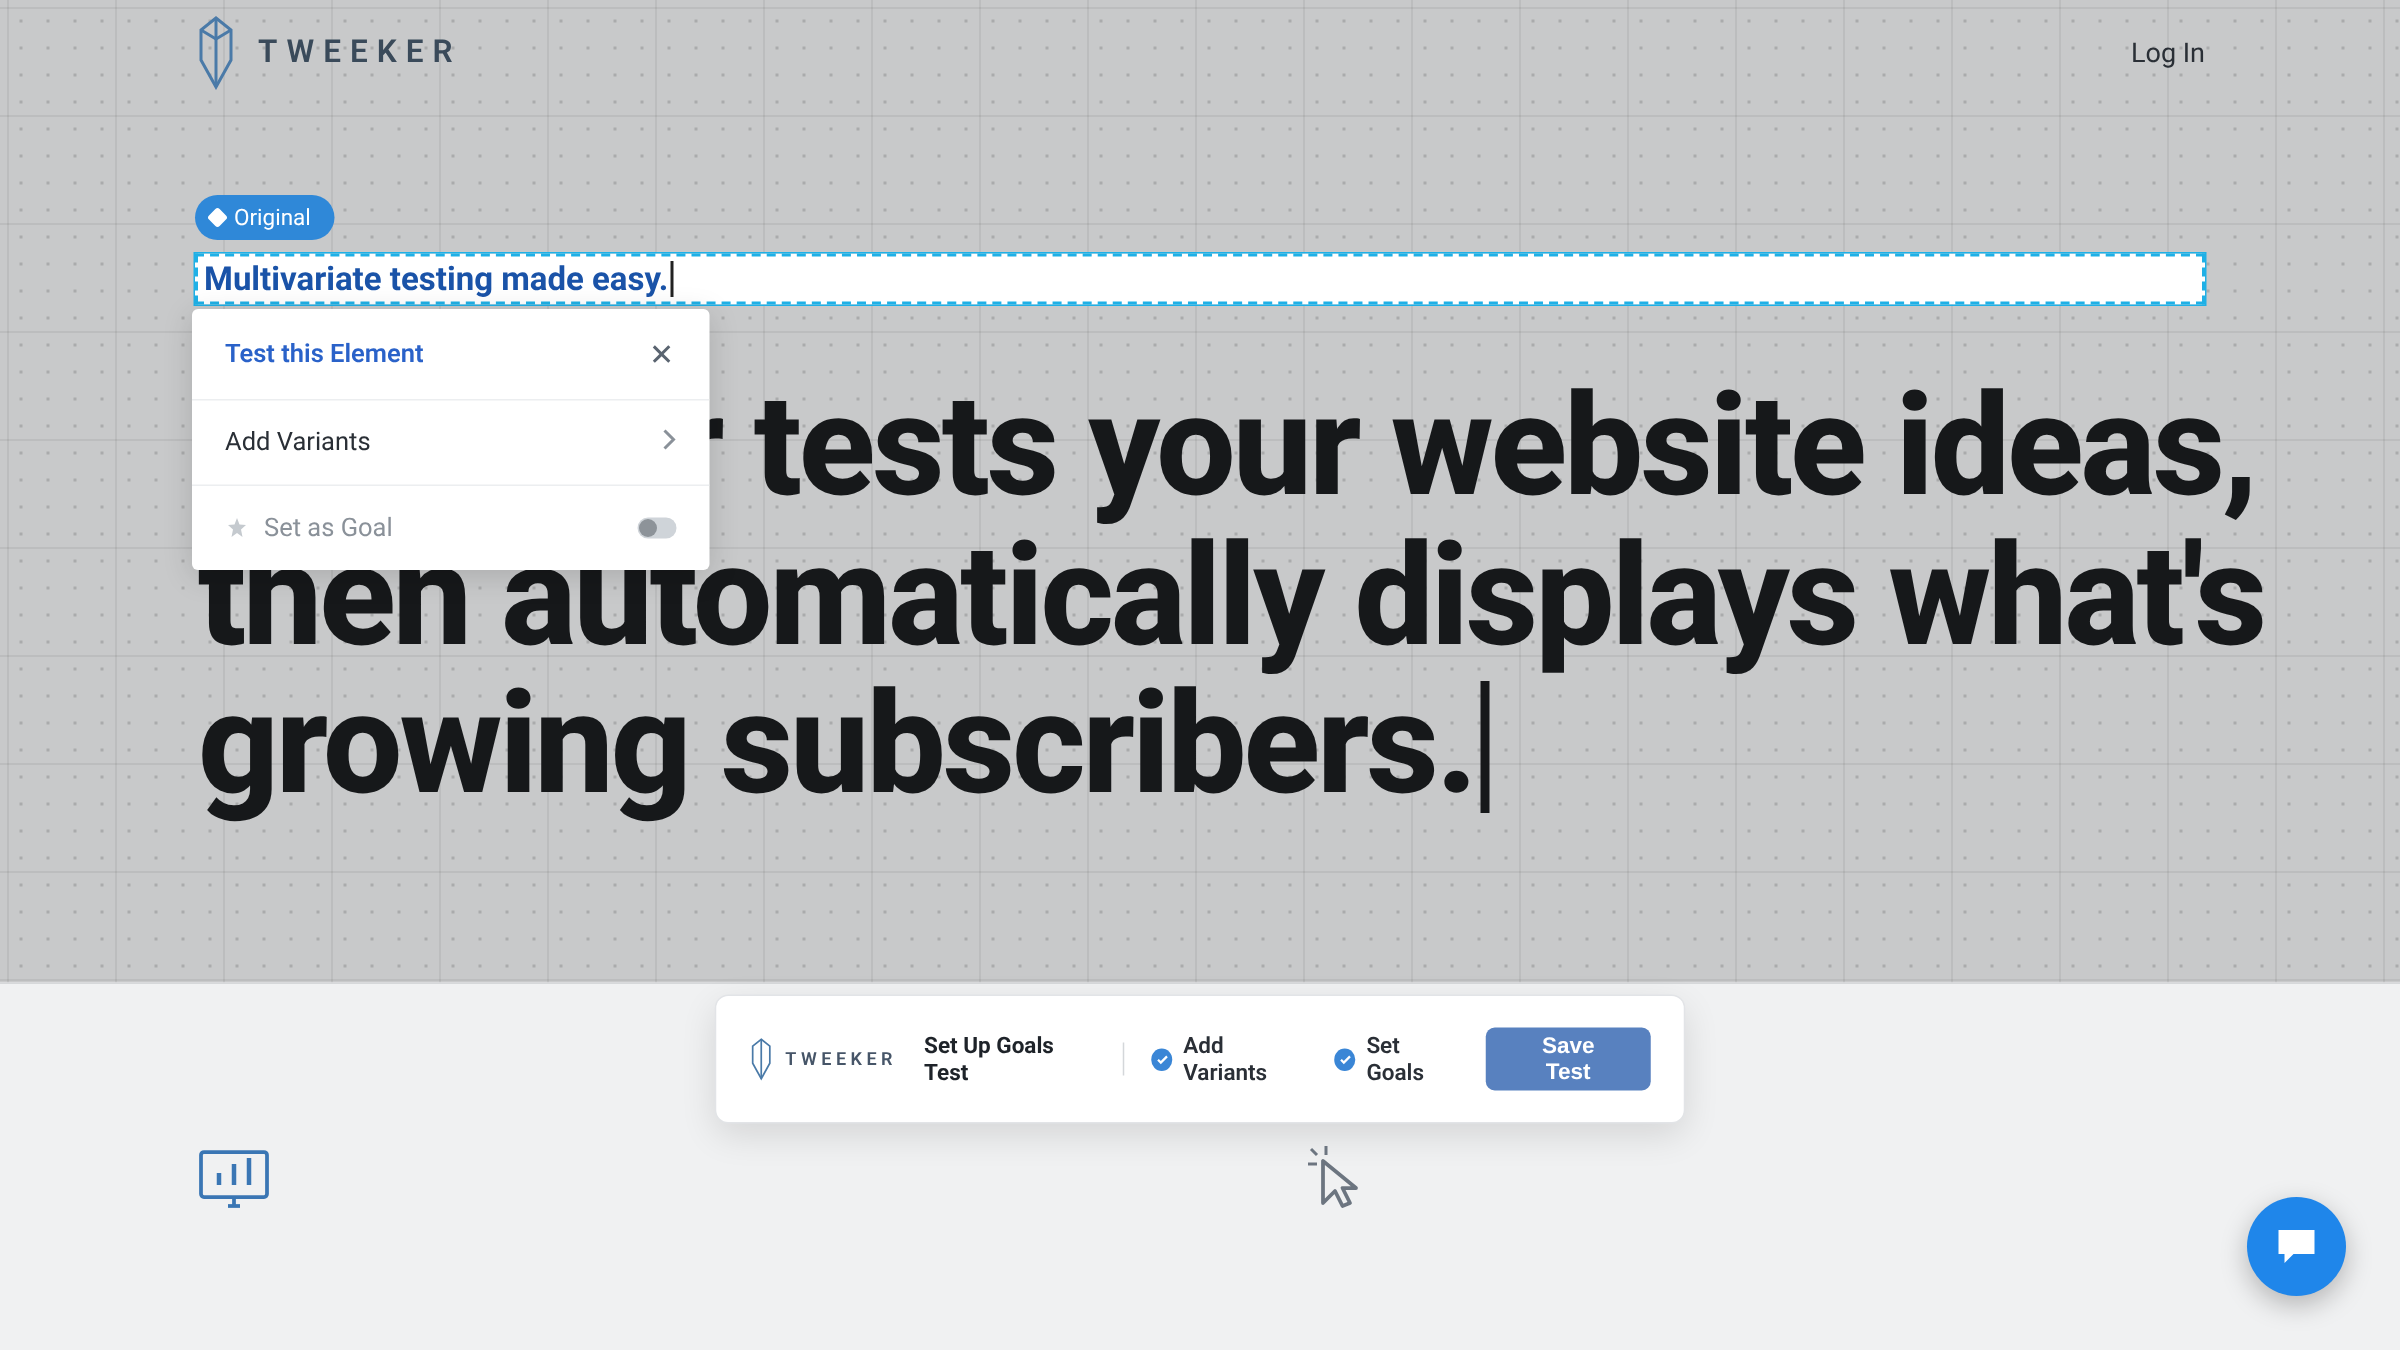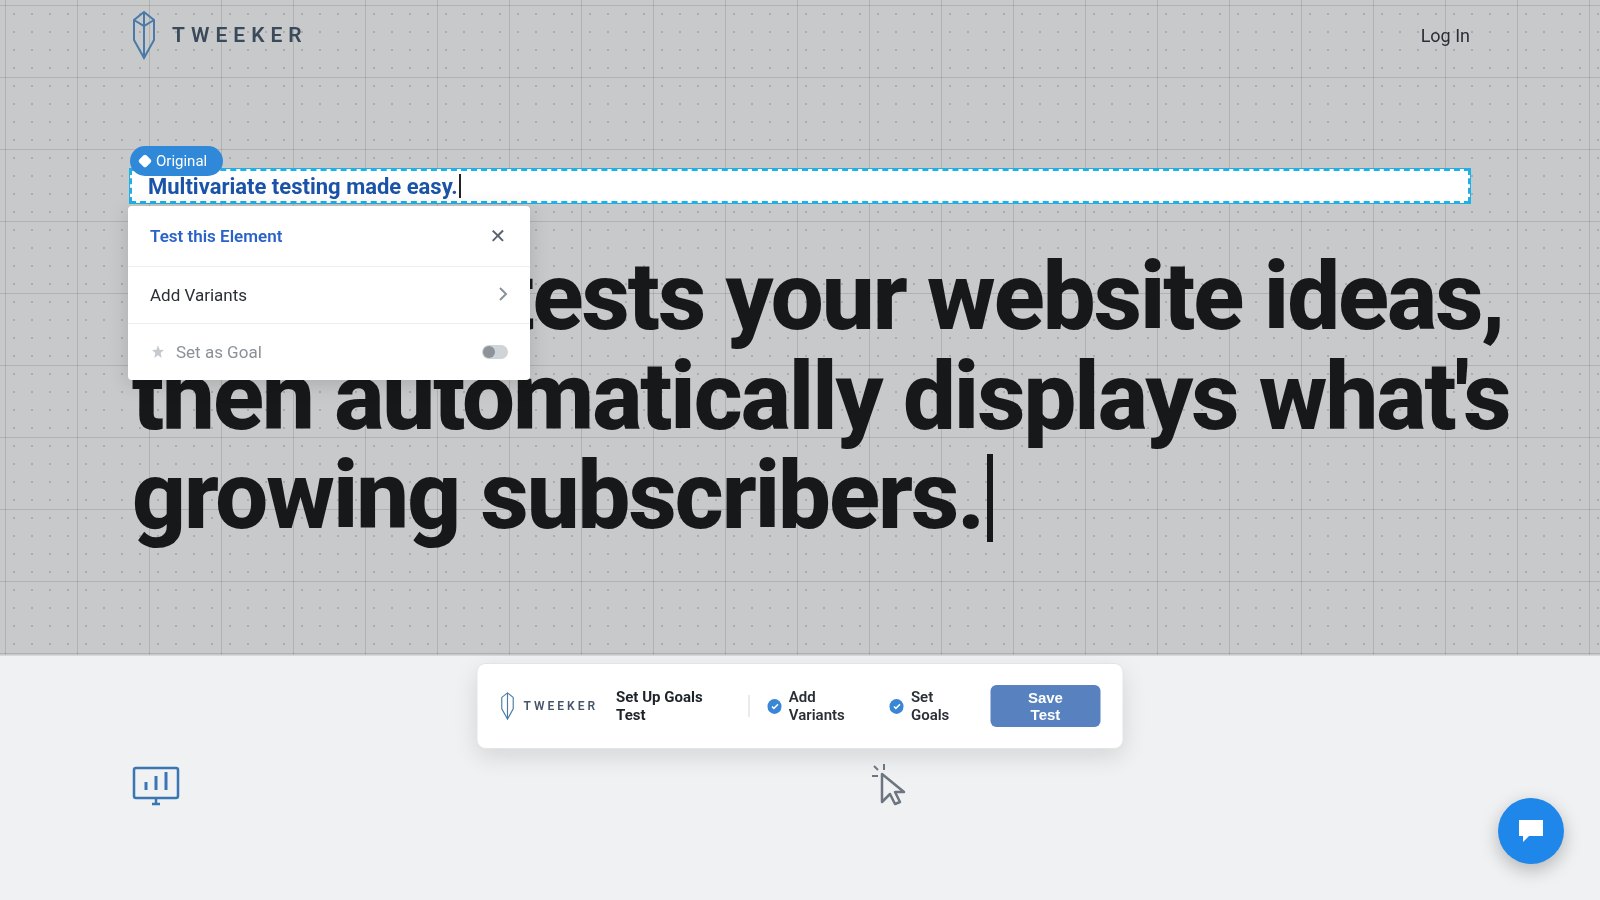--- a/index.html
+++ b/index.html
@@ -90,21 +90,20 @@
   top: 130px;
   background: #2f88d8;
   color: #fff;
   padding: 6px 16px 6px 10px;
   border-radius: 16px;
   font-size: 15px;
   display: flex;
   align-items: center;
   gap: 6px;
   z-index: 6;
-  margin-top: 16px;
 }
 .original-chip .dia {
   width:10px; height:10px; background:#fff; transform: rotate(45deg);
   border-radius:2px;
 }
 
 .editable-heading {
   position: absolute;
   left: 130px;
   right: 130px;
@@ -115,34 +114,33 @@
   padding: 2px 4px;
   height: 34px;
   display:flex;
   align-items:center;
   z-index: 5;
 }
 .editable-heading span {
   font-size: 22px;
   font-weight: 700;
   color: #1a53a8;
-  margin-left: 12px;
 }
 .editable-heading .caret {
   display:inline-block;
   width:2px; height:24px;
   background:#222;
   margin-left:1px;
 }
 
 .popover {
   position: absolute;
   left: 128px;
   top: 206px;
-  width: 402px;
+  width: 345px;
   background: #fff;
   border-radius: 4px;
   box-shadow: 0 4px 20px rgba(0,0,0,0.15);
   z-index: 10;
   overflow:hidden;
 }
 .popover-row {
   display: flex;
   align-items: center;
   padding: 18px 22px;

